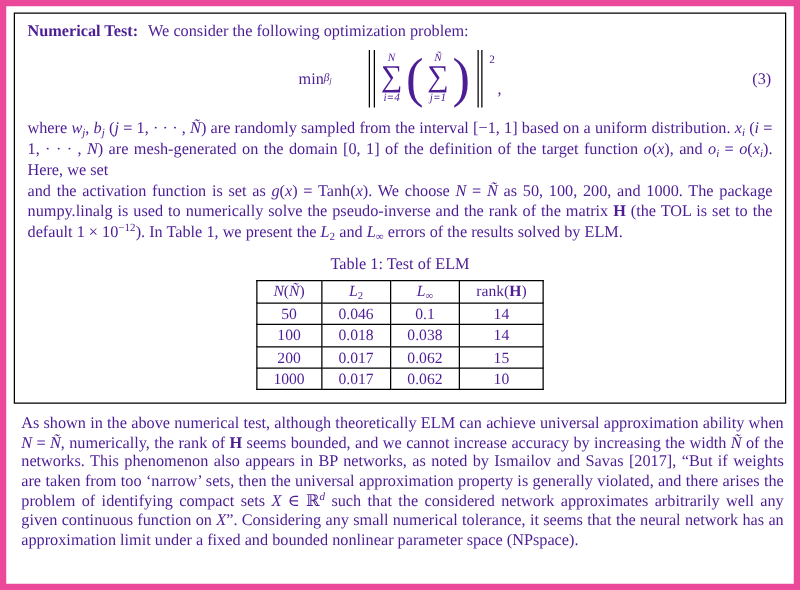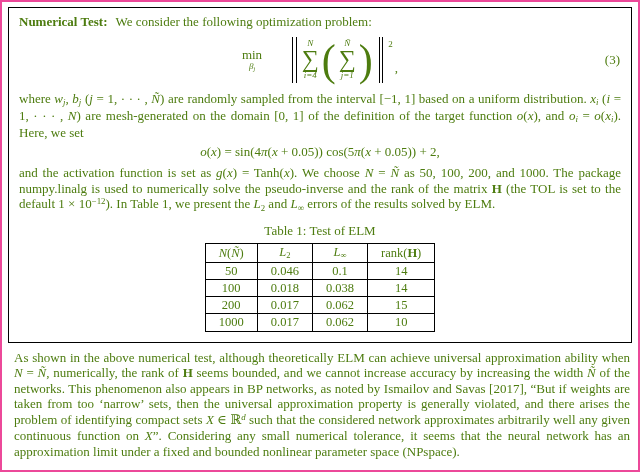--- a/index.html
+++ b/index.html
@@ -1,38 +1,38 @@
 <!DOCTYPE html>
 <html><head>
 <meta charset="utf-8">
 <style>
   html,body{margin:0;padding:0;background:#fff;}
   .canvas{
     width:640px;height:472px;box-sizing:border-box;background:#ffffff;
-    border:2px solid #ec4899;overflow:hidden;
+    border:5px solid #ec4899;overflow:hidden;
     font-family:"Liberation Serif","DejaVu Serif","DejaVu Sans",serif;
-    color:#4d7c0f;font-size:13px;line-height:1.2;
+    color:#4c1d95;font-size:13px;line-height:1.2;
   }
   .paper-box{
     margin:5px 6px 4px 6px;border:1px solid #000;
     padding:6px 10px 10px 10px;box-sizing:border-box;
   }
   .para{margin:0 0 2px 0;text-align:justify;}
   .heading{margin-right:8px;}
   .st-b{font-weight:bold;}
   .st-i{font-style:italic;}
   .st-sub{font-size:0.68em;vertical-align:-0.28em;}
   .st-sup{font-size:0.68em;vertical-align:0.5em;}
   .st-isub{font-size:0.68em;vertical-align:-0.28em;font-style:italic;}
   .st-isup{font-size:0.68em;vertical-align:0.5em;font-style:italic;}
 
   
   .eq3{position:relative;display:flex;justify-content:center;align-items:center;margin:7px 0 8px 0;}
   .eq-row{display:flex;align-items:center;gap:2px;}
-  .minop{display:inline-flex;flex-direction:column;align-items:center;margin-right:25px;font-family:Liberation Serif, serif;}
+  .minop{display:inline-flex;flex-direction:row;align-items:center;margin-right:25px;font-family:Liberation Serif, serif;}
   .min-label{font-size:13px;line-height:1;}
   .min-sub{font-size:9px;line-height:1;margin-top:1px;}
   .dbar{display:inline-block;width:2.5px;height:46px;border-left:1.3px solid #000;border-right:1.3px solid #000;margin:0 3px;}
   .bigop{display:inline-flex;flex-direction:column;align-items:center;line-height:1;}
   .lim{font-size:9px;line-height:1;}
   .sigma{font-size:24px;line-height:0.95;}
   .bigparen{font-size:42px;line-height:44px;font-weight:400;padding:0 1px;transform:scaleY(1.05);}
   .eqbody{font-size:13px;padding:0 1px;}
   .exp{align-self:flex-start;font-size:9px;margin-top:2px;}
   .comma{align-self:center;transform:translateY(8px);}
@@ -82,21 +82,20 @@
         <span class="bigparen">)</span>
         <span class="dbar"></span>
         <span class="exp">2</span>
         <span class="comma">,</span>
       </div>
       <span class="eq-number">(3)</span>
     </div>
 
     <p class="para"><span>where </span><span class="st-i">w</span><span class="st-isub">j</span><span>, </span><span class="st-i">b</span><span class="st-isub">j</span><span>  (</span><span class="st-i">j</span><span> = 1, · · · , </span><span class="st-i">Ñ</span><span>) are randomly sampled from the interval [−1, 1] based on a uniform distribution. </span><span class="st-i">x</span><span class="st-isub">i</span><span>  (</span><span class="st-i">i</span><span> = 1, · · · , </span><span class="st-i">N</span><span>) are mesh-generated on the domain [0, 1] of the definition of the target function </span><span class="st-i">o</span><span>(</span><span class="st-i">x</span><span>), and </span><span class="st-i">o</span><span class="st-isub">i</span><span> = </span><span class="st-i">o</span><span>(</span><span class="st-i">x</span><span class="st-isub">i</span><span>). Here, we set</span></p>
 
-    <div class="eq2"><span class="st-i">o</span><span>(</span><span class="st-i">x</span><span>) = sin(4</span><span class="st-i">π</span><span>(</span><span class="st-i">x</span><span> + 0.05)) cos(5</span><span class="st-i">π</span><span>(</span><span class="st-i">x</span><span> + 0.05)) + 2,</span></div>
 
     <p class="para"><span>and the activation function is set as </span><span class="st-i">g</span><span>(</span><span class="st-i">x</span><span>) = Tanh(</span><span class="st-i">x</span><span>). We choose </span><span class="st-i">N</span><span> = </span><span class="st-i">Ñ</span><span> as 50, 100, 200, and 1000. The package </span><span>numpy.linalg</span><span> is used to numerically solve the pseudo-inverse and the rank of the matrix </span><span class="st-b">H</span><span> (the TOL is</span><span> set to the default </span><span>1 × 10</span><span class="st-sup">−12</span><span>). In Table 1, we present the </span><span class="st-i">L</span><span class="st-sub">2</span><span> and </span><span class="st-i">L</span><span class="st-sub">∞</span><span> errors of the results solved by ELM.</span></p>
 
     <div class="table-caption">Table 1: Test of ELM</div>
 
     <table class="elm-table">
       <thead>
         <tr>
           <th><span class="st-i">N</span><span>(</span><span class="st-i">Ñ</span><span>)</span></th>
           <th><span class="st-i">L</span><span class="st-sub">2</span></th>

